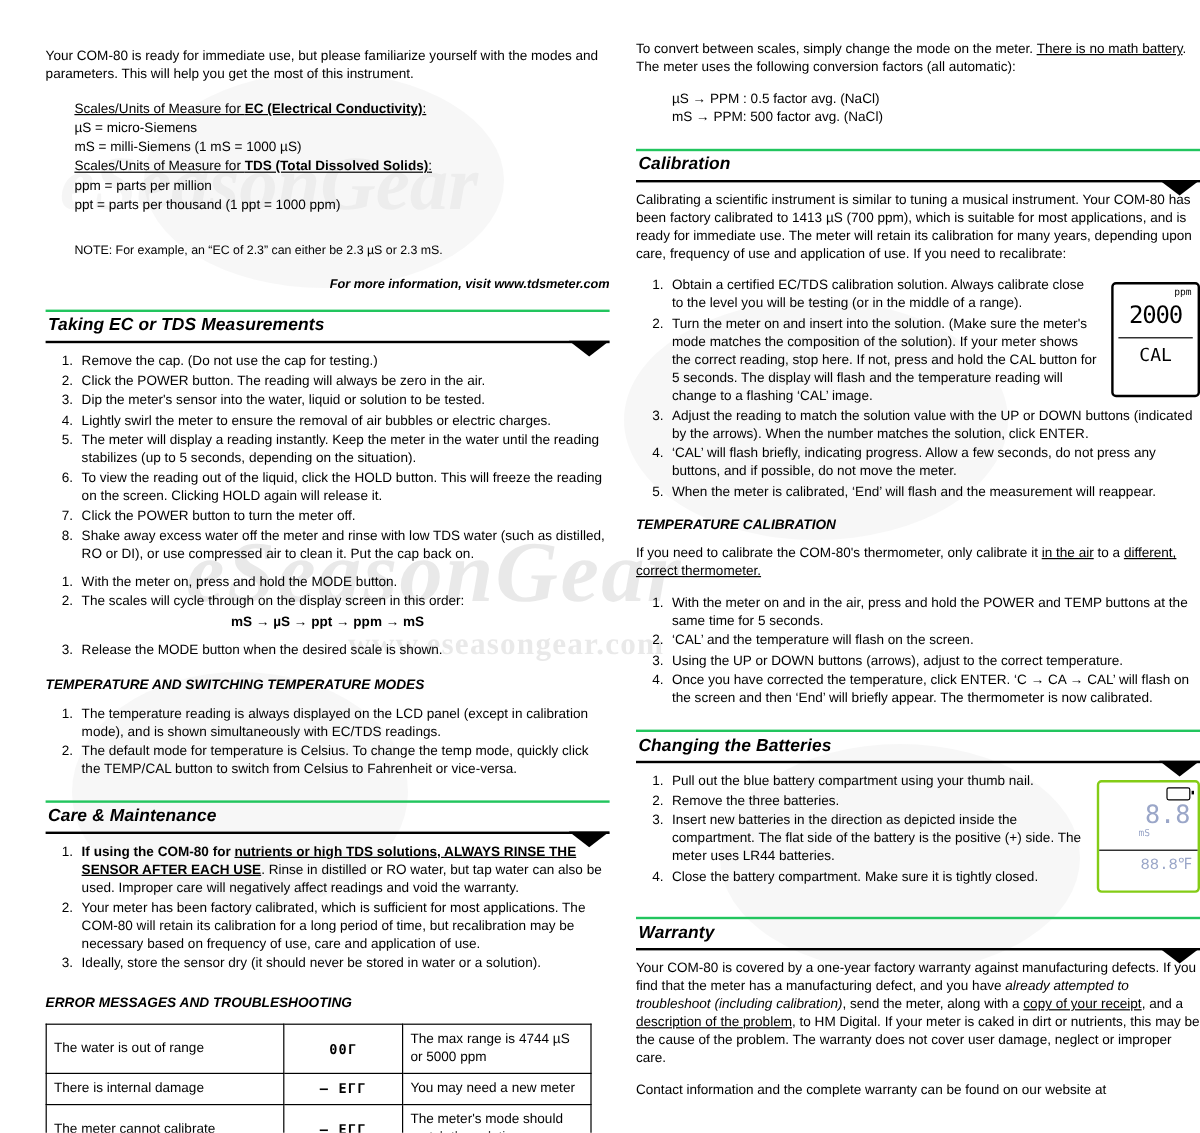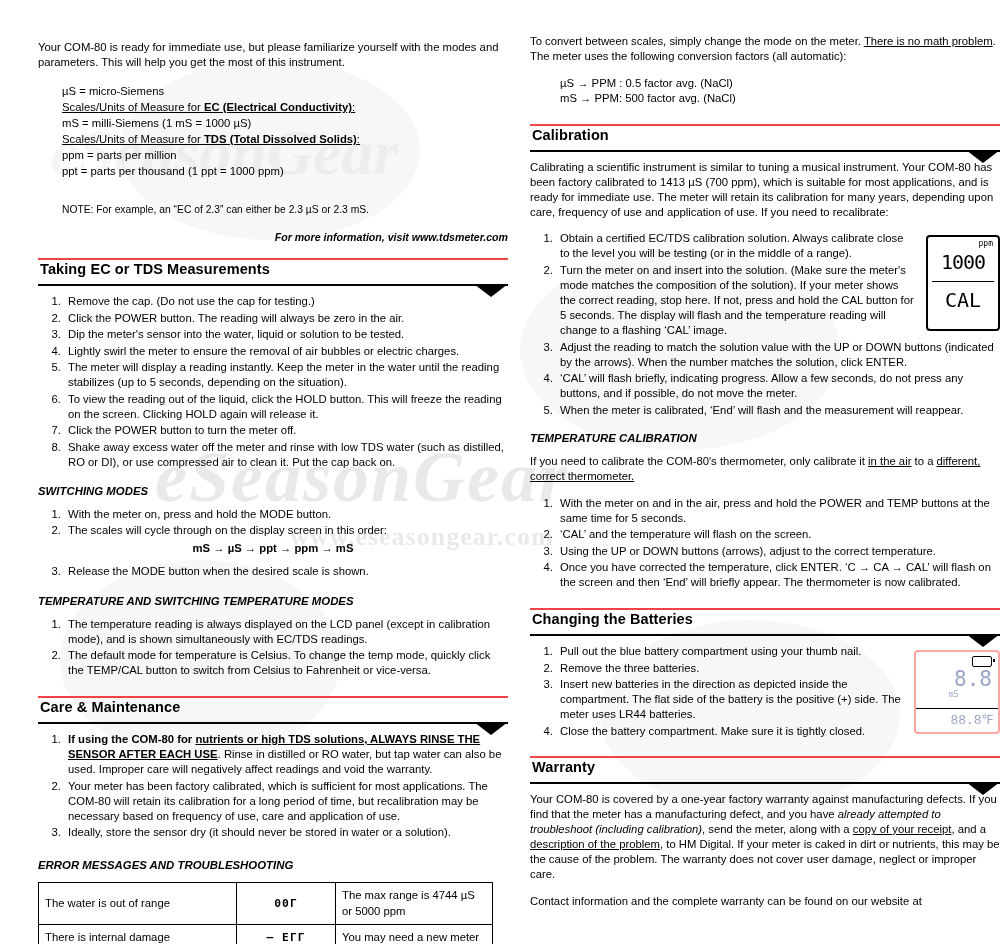--- a/index.html
+++ b/index.html
@@ -90,26 +90,27 @@
     font-weight: bold;
     font-size: 10.6px;
   }
 
   
   .sec {
     margin-top: 14px;
     position: relative;
   }
   .sec-bar {
-    border-top: 2px solid #ef4444;
+    border-top: 2px solid #22c55e;
     border-bottom: 2px solid #000;
     height: 24px;
     position: relative;
     display: flex;
-    align-items: flex-start;
+    align-items: center;
+    font-style: italic;
   }
   .sec-bar .title {
     font-size: 14.5px;
     font-weight: bold;
     padding-left: 2px;
     letter-spacing: 0.1px;
   }
   .tri {
     position: absolute;
     right: 0px;
@@ -200,31 +201,31 @@
     text-align: center;
     letter-spacing: -1px;
     margin-top: -1px;
   }
   .lcd .hr {
     border-top: 1px solid #000;
     margin: 5px 4px;
   }
   .lcd .cal {
     font-family: "DejaVu Sans Mono", monospace;
-    font-size: 20px;
+    font-size: 15px;
     text-align: center;
     letter-spacing: 0px;
   }
 
   
   .batt {
     float: right;
     width: 86px;
-    height: 84px;
-    border: 2px solid #fca5a5;
+    height: 94px;
+    border: 2px solid #84cc16;
     border-radius: 4px;
     margin: 6px 0 4px 12px;
     background: #fff;
     position: relative;
     box-sizing: border-box;
     color: #9aa6c8;
   }
   .batt .bicon {
     width: 18px; height: 9px;
     border: 1.3px solid #000;
@@ -285,22 +286,22 @@
     <div class="wm-text wm2">www.eseasongear.com</div>
   </div>
 
   <div class="cols">
 
     <div class="col col-left">
 
       <p class="intro">Your COM-80 is ready for immediate use, but please familiarize yourself with the modes and parameters.  This will help you get the most of this instrument.</p>
 
       <div class="center-block">
+        <div class="line u"><span>Scales/Units of Measure for </span><span class="b">EC (Electrical Conductivity)</span>:</div>
         <div class="line">µS = micro-Siemens</div>
-        <div class="line u"><span>Scales/Units of Measure for </span><span class="b">EC (Electrical Conductivity)</span>:</div>
         <div class="line">mS = milli-Siemens  (1 mS = 1000 µS)</div>
         <div class="line u"><span>Scales/Units of Measure for </span><span class="b">TDS (Total Dissolved Solids)</span>:</div>
         <div class="line">ppm = parts per million</div>
         <div class="line">ppt = parts per thousand  (1 ppt = 1000 ppm)</div>
       </div>
 
       <div class="note">NOTE: For example, an “EC of 2.3” can either be 2.3 µS or 2.3 mS.</div>
 
       <div class="more-info">For more information, visit www.tdsmeter.com</div>
 
@@ -314,21 +315,20 @@
         <li>Remove the cap.  (Do not use the cap for testing.)</li>
         <li>Click the POWER button.  The reading will always be zero in the air.</li>
         <li>Dip the meter's sensor into the water, liquid or solution to be tested.</li>
         <li>Lightly swirl the meter to ensure the removal of air bubbles or electric charges.</li>
         <li>The meter will display a reading instantly.  Keep the meter in the water until the reading stabilizes (up to 5 seconds, depending on the situation).</li>
         <li>To view the reading out of the liquid, click the HOLD button.  This will freeze the reading on the screen.  Clicking HOLD again will release it.</li>
         <li>Click the POWER button to turn the meter off.</li>
         <li>Shake away excess water off the meter and rinse with low TDS water (such as distilled, RO or DI), or use compressed air to clean it.  Put the cap back on.</li>
       </ol>
 
-      <div class="subhead">SWITCHING MODES</div>
       <ol class="num">
         <li>With the meter on, press and hold the MODE button.</li>
         <li>The scales will cycle through on the display screen in this order:</li>
       </ol>
       <div class="arrow-line">mS → µS → ppt → ppm → mS</div>
       <ol class="num" start="3">
         <li>Release the MODE button when the desired scale is shown.</li>
       </ol>
 
       <div class="subhead">TEMPERATURE AND SWITCHING TEMPERATURE MODES</div>
@@ -368,40 +368,40 @@
             <td class="code">—  EΓΓ</td>
             <td>The meter's mode should match the solution</td>
           </tr>
         </tbody>
       </table>
 
     </div>
 
     <div class="col col-right">
 
-      <p class="rtop"><span>To convert between scales, simply change the mode on the meter.  </span><span class="u">There is no math problem</span><span>.  The meter uses the following conversion factors (all automatic):</span></p>
+      <p class="rtop"><span>To convert between scales, simply change the mode on the meter.  </span><span class="u">There is no math battery</span><span>.  The meter uses the following conversion factors (all automatic):</span></p>
 
       <div class="conv">
         <div>µS → PPM :  0.5 factor avg. (NaCl)</div>
         <div>mS → PPM:  500 factor avg. (NaCl)</div>
       </div>
 
       <div class="sec" style="margin-top:18px">
         <div class="sec-bar">
           <span class="title">Calibration</span>
           <span class="tri"></span>
         </div>
       </div>
 
       <p class="body-p">Calibrating a scientific instrument is similar to tuning a musical instrument.  Your COM-80 has been factory calibrated to 1413 µS (700 ppm), which is suitable for most applications, and is ready for immediate use.  The meter will retain its calibration for many years, depending upon care, frequency of use and application of use.  If you need to recalibrate:</p>
 
       <div class="clearfix">
         <div class="lcd">
           <div class="ppm">ppm</div>
-          <div class="big">1000</div>
+          <div class="big">2000</div>
           <div class="hr"></div>
           <div class="cal">CAL</div>
         </div>
         <ol class="num">
           <li>Obtain a certified EC/TDS calibration solution.  Always calibrate close to the level you will be testing (or in the middle of a range).</li>
           <li>Turn the meter on and insert into the solution.  (Make sure the meter's mode matches the composition of the solution).  If your meter shows the correct reading, stop here.  If not, press and hold the CAL button for 5 seconds.  The display will flash and the temperature reading will change to a flashing ‘CAL’ image.</li>
           <li>Adjust the reading to match the solution value with the UP or DOWN buttons (indicated by the arrows).  When the number matches the solution, click ENTER.</li>
           <li>‘CAL’ will flash briefly, indicating progress.  Allow a few seconds, do not press any buttons, and if possible, do not move the meter.</li>
           <li>When the meter is calibrated, ‘End’ will flash and the measurement will reappear.</li>
         </ol>

